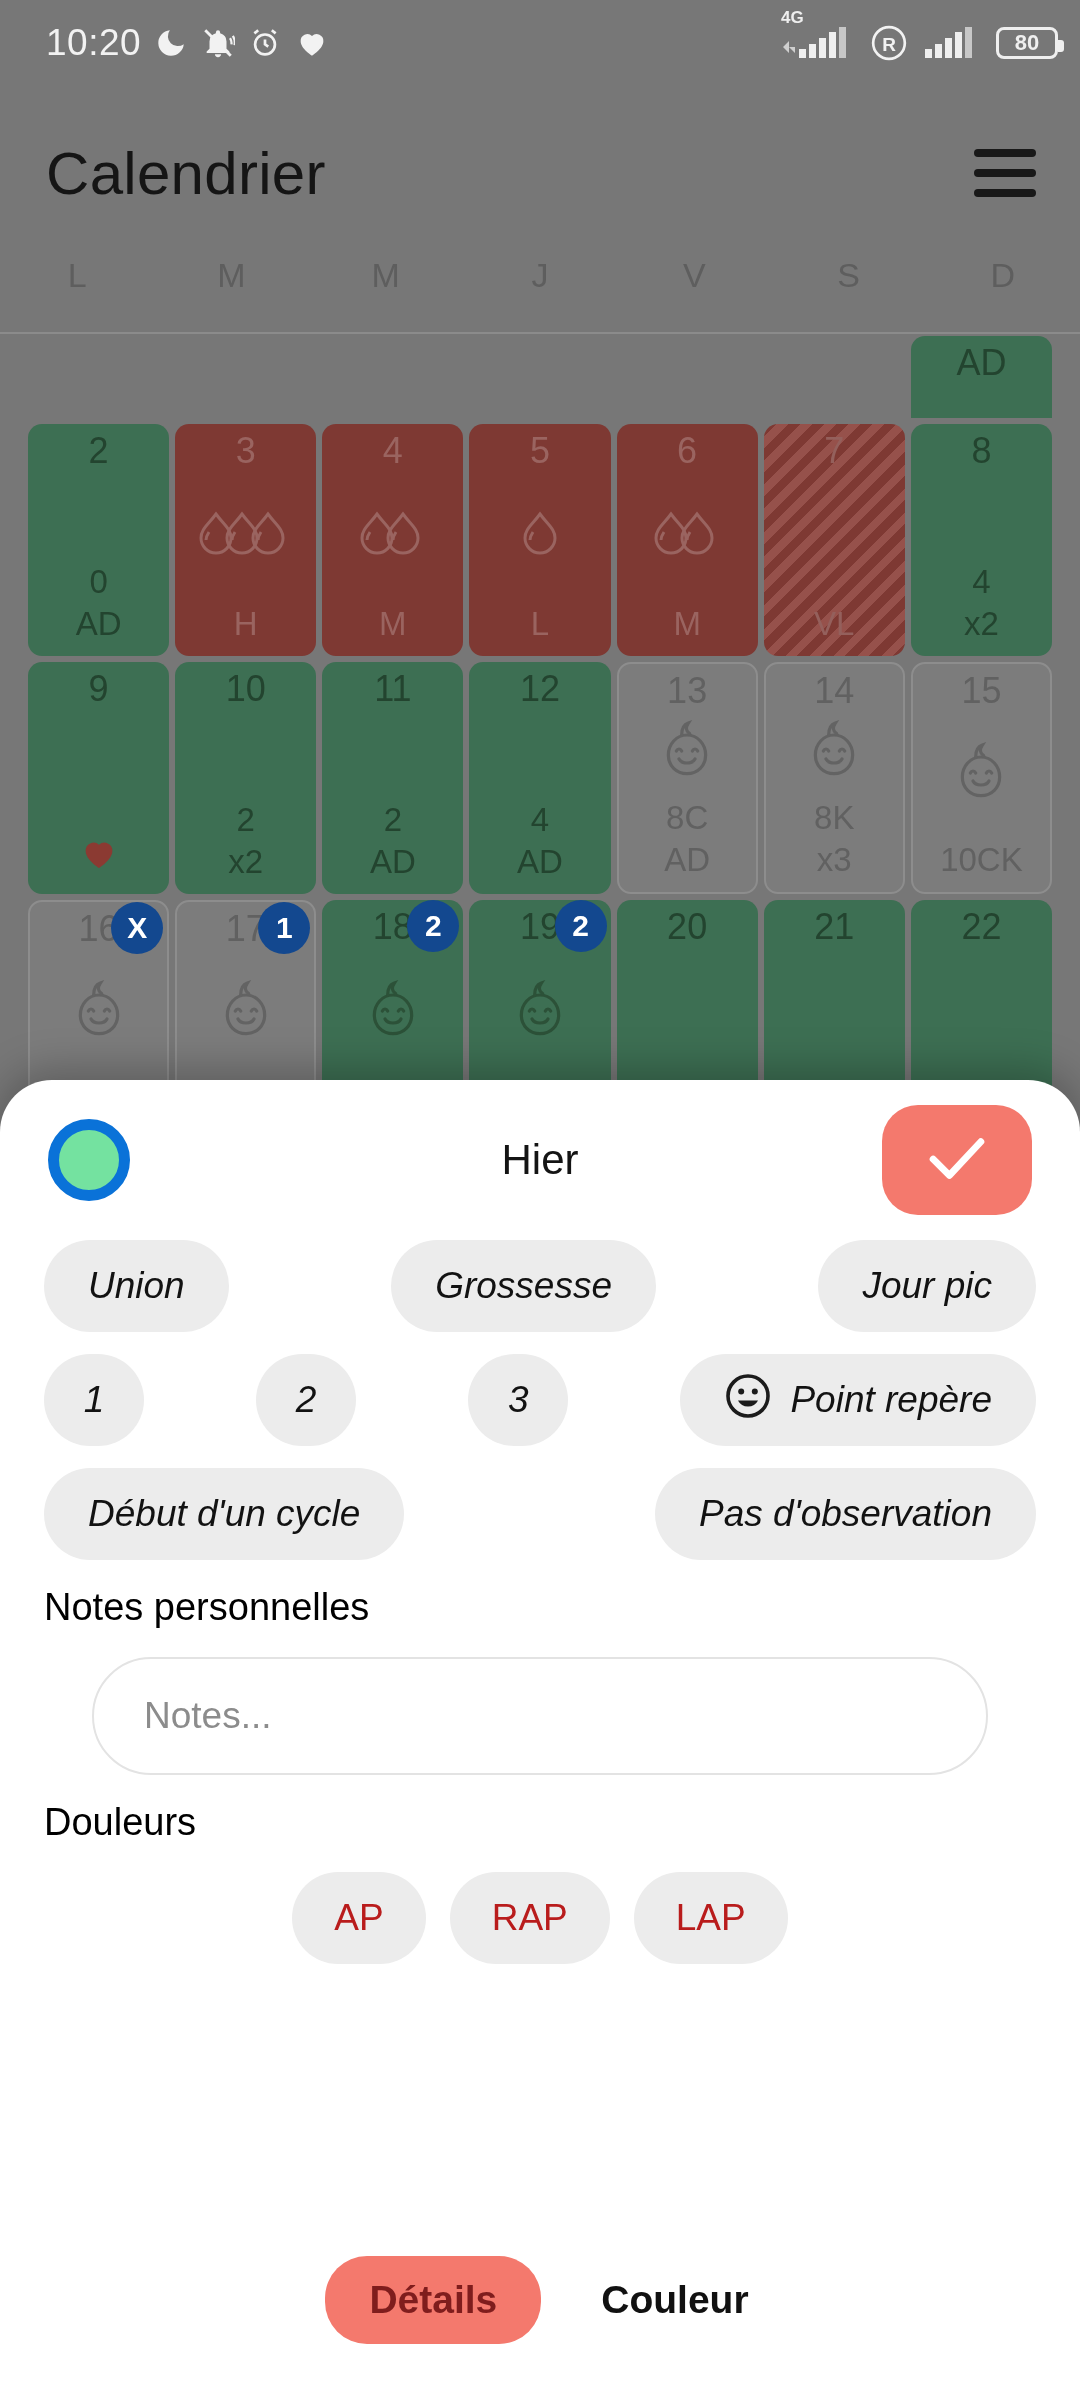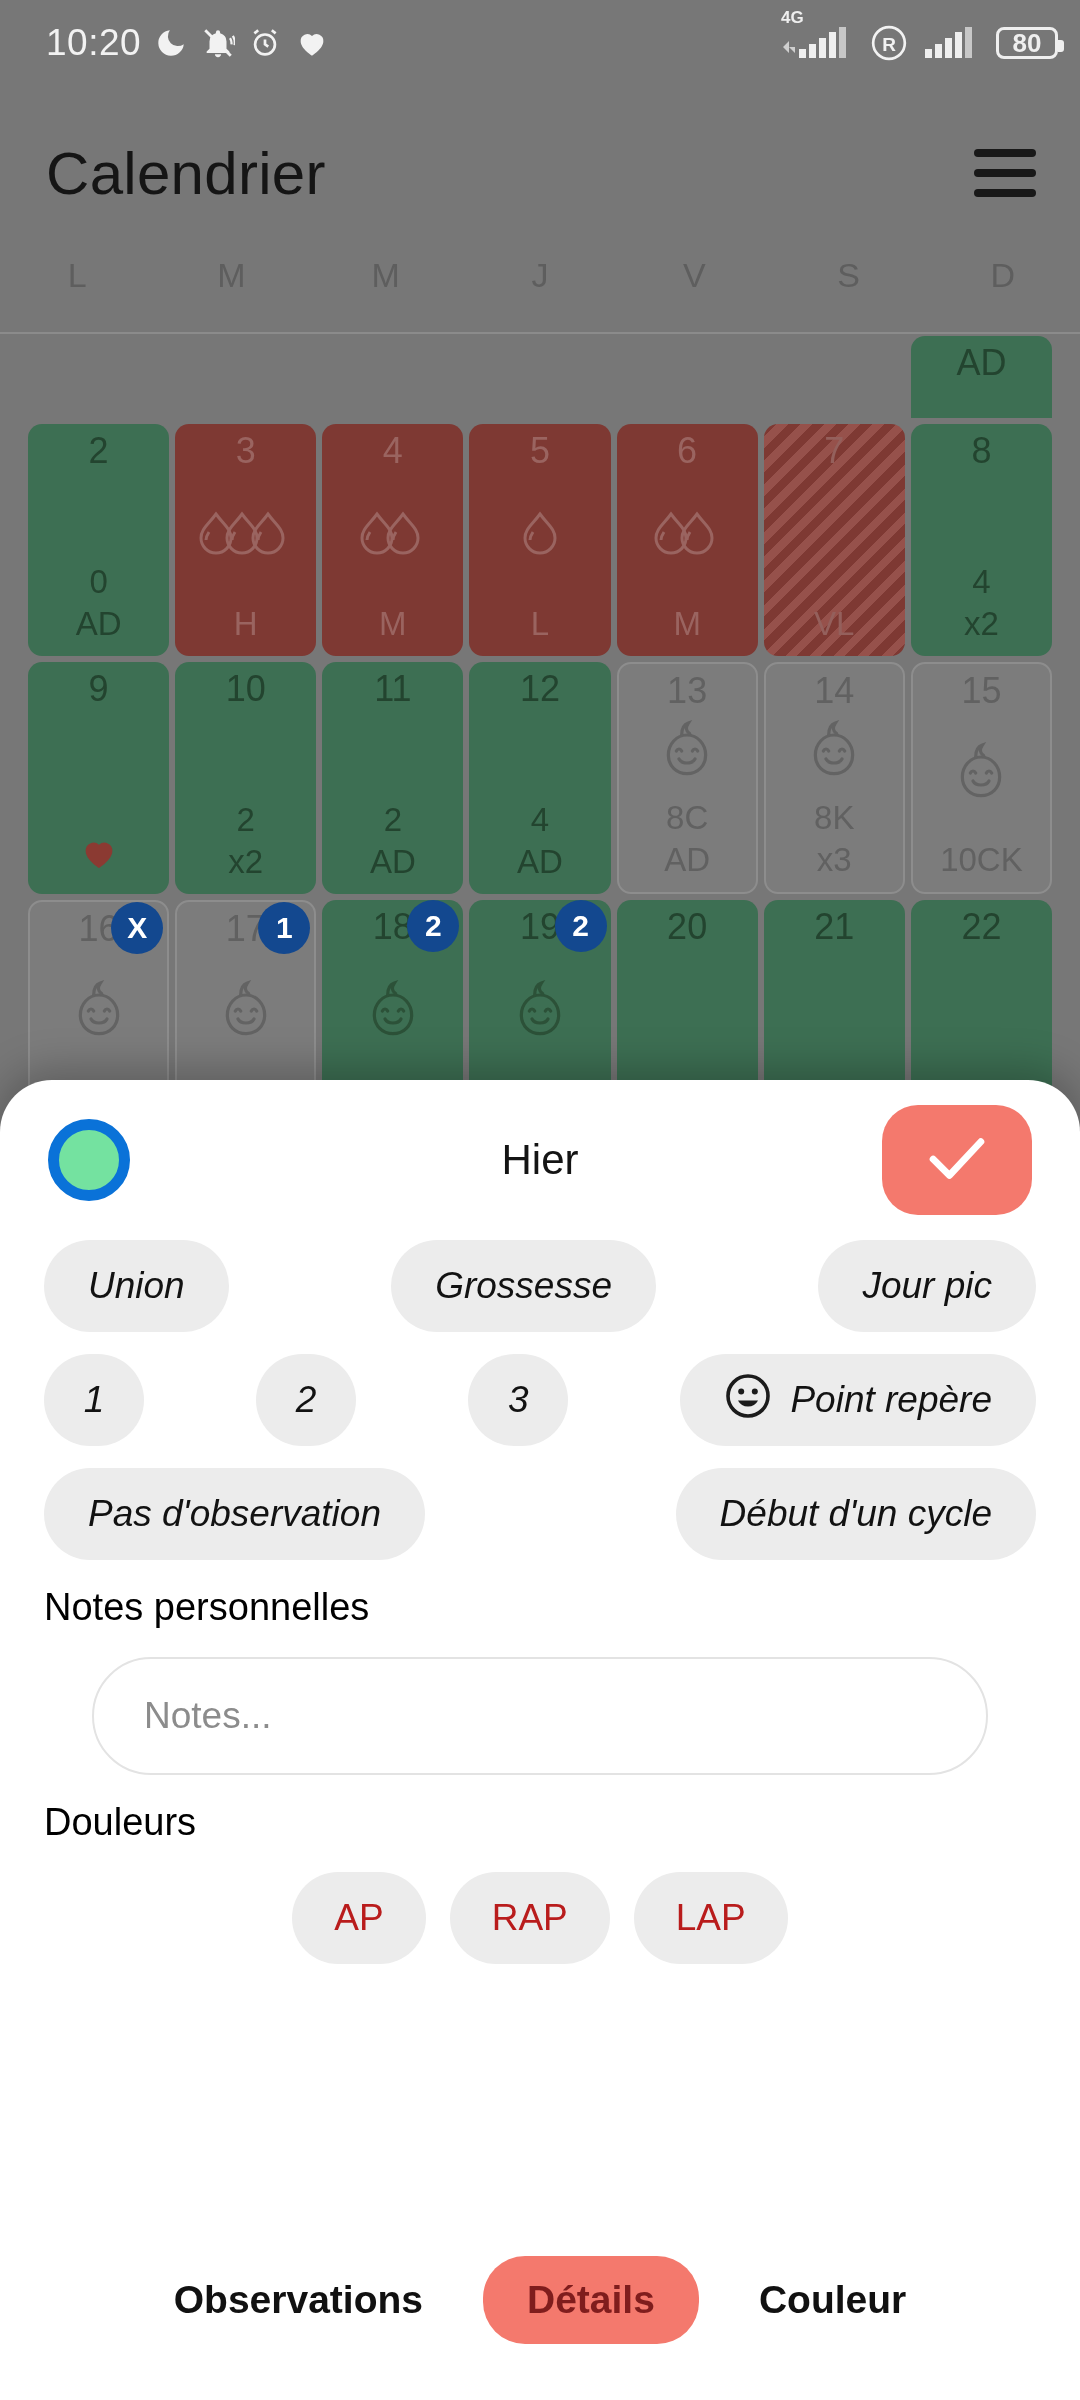--- a/index.html
+++ b/index.html
@@ -25,21 +25,21 @@
   .sb-ico { color: #f2f2f2; display: inline-flex; align-items: center; }
   .sb-right { display: flex; align-items: center; gap: 15px; }
   .batt {
     width: 62px; height: 32px; border: 3px solid #efefef; border-radius: 8px;
     display: flex; align-items: center; justify-content: center; position: relative;
   }
   .batt::after{
     content:""; position:absolute; right:-9px; top:10px; width:6px;height:12px;
     background:#efefef; border-radius:0 3px 3px 0;
   }
-  .batt span { color: #efefef; font-size: 26px; font-weight: 700; line-height: 1; }
+  .batt span { color: #efefef; font-size: 22px; font-weight: 700; line-height: 1; }
   .net4g { position: relative; display:flex; align-items:flex-end; gap:2px; }
   .net4g .lbl { position:absolute; left:0px; top:-17px; color:#efefef; font-size:17px; font-weight:600; }
 
   
   .titlebar {
     position: absolute; left: 0; top: 118px; width: 1080px; height: 110px;
     display: flex; align-items: center; justify-content: space-between;
     padding: 0 44px 0 46px;
   }
   .app-title { font-size: 60px; font-weight: 400; color: #151515; letter-spacing: .3px; }
@@ -522,24 +522,24 @@
               <circle cx="15.4" cy="9.8" r="1.5" fill="#1b1b1b"></circle>
               <path d="M7 14.2a5.6 5.6 0 0 0 10 0z" fill="#1b1b1b"></path>
             </svg>
           </span>
           <span>Point repère</span>
         </div>
       </div>
 
       <div class="chips-row">
         <div class="chip">
+          <span>Début d'un cycle</span>
+        </div>
+        <div class="chip">
           <span>Pas d'observation</span>
-        </div>
-        <div class="chip">
-          <span>Début d'un cycle</span>
         </div>
       </div>
 
     </div>
 
     <div class="section-title">Notes personnelles</div>
     <div class="notes-box">
       <span class="notes-ph">Notes...</span>
     </div>
 
@@ -550,19 +550,18 @@
       </div>
       <div class="pain-chip">
         <span>RAP</span>
       </div>
       <div class="pain-chip">
         <span>LAP</span>
       </div>
     </div>
 
     <div class="tabs">
-      <div class="tab">Observations</div>
       <div class="tab active">Détails</div>
       <div class="tab">Couleur</div>
     </div>
 
   </div>
 </div>
 
 </body></html>

